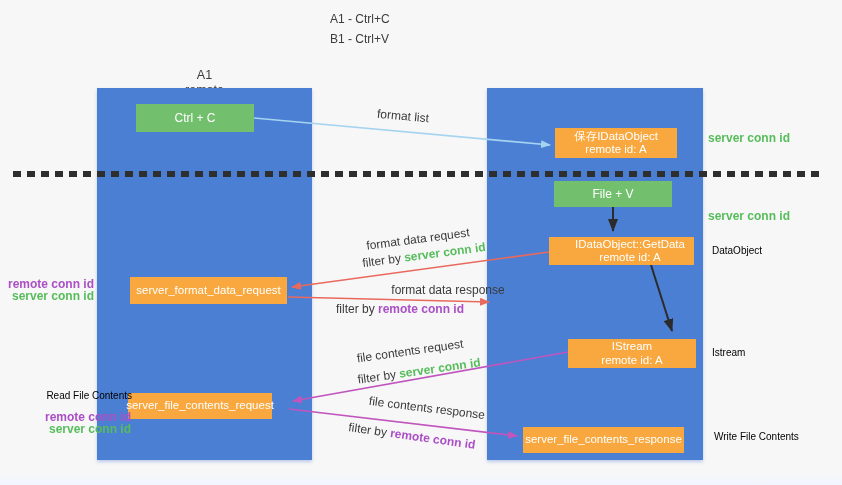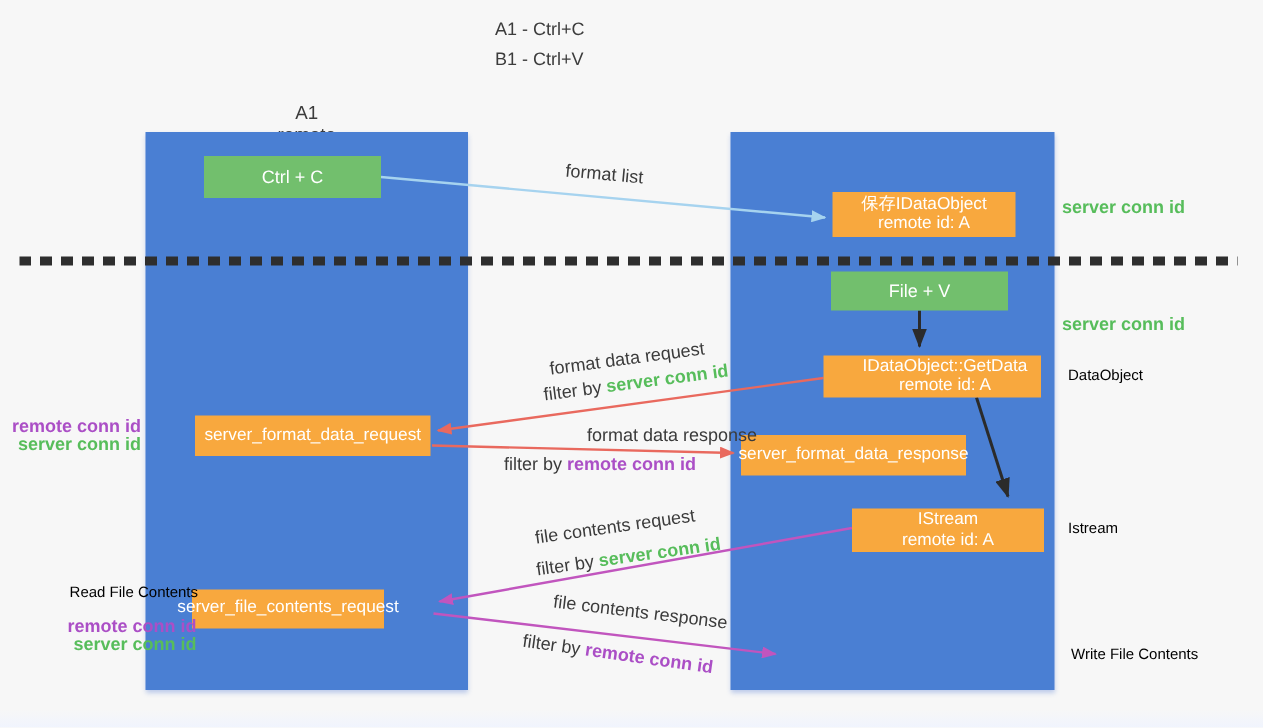--- a/index.html
+++ b/index.html
@@ -106,33 +106,33 @@
 
   <div class="abs obox" style="left:549px; top:237px; width:128px; height:28px;padding-left:17px;">
     <span>IDataObject::GetData</span>
     <span>remote id: A</span>
   </div>
 
   <div class="abs obox" style="left:130px; top:277px; width:157px; height:27px;">
     <span>server_format_data_request</span>
   </div>
 
-  <div class="abs obox" style="left:494px; top:290px; width:150px; height:27px;">
-    <span>server_format_data_response</span>
-  </div>
 
   <div class="abs obox" style="left:568px; top:339px; width:128px; height:29px;">
     <span>IStream</span>
     <span>remote id: A</span>
   </div>
 
-  <div class="abs obox" style="left:128px; top:393px; width:128px; height:26px;">
+  <div class="abs obox" style="left:128px; top:393px; width:144px; height:26px;">
     <span>server_file_contents_request</span>
   </div>
 
+  <div class="abs obox" style="left:523px; top:427px; width:161px; height:26px;">
+    <span>server_file_contents_response</span>
+  </div>
 
   <div class="abs albl" style="left:403px; top:116px; transform:translate(-50%,-50%) rotate(5.2deg);">format list</div>
 
   <div class="abs albl" style="left:418px; top:239px; transform:translate(-50%,-50%) rotate(-7.5deg);">format data request</div>
   <div class="abs albl" style="left:424px; top:255px; transform:translate(-50%,-50%) rotate(-7.5deg);">
     <span>filter by </span><span class="green-key">server conn id</span>
   </div>
 
   <div class="abs albl" style="left:416px; top:290px; transform:translate(-50%,-50%);margin-left:32px;">format data response</div>
   <div class="abs albl" style="left:400px; top:309px; transform:translate(-50%,-50%);">

